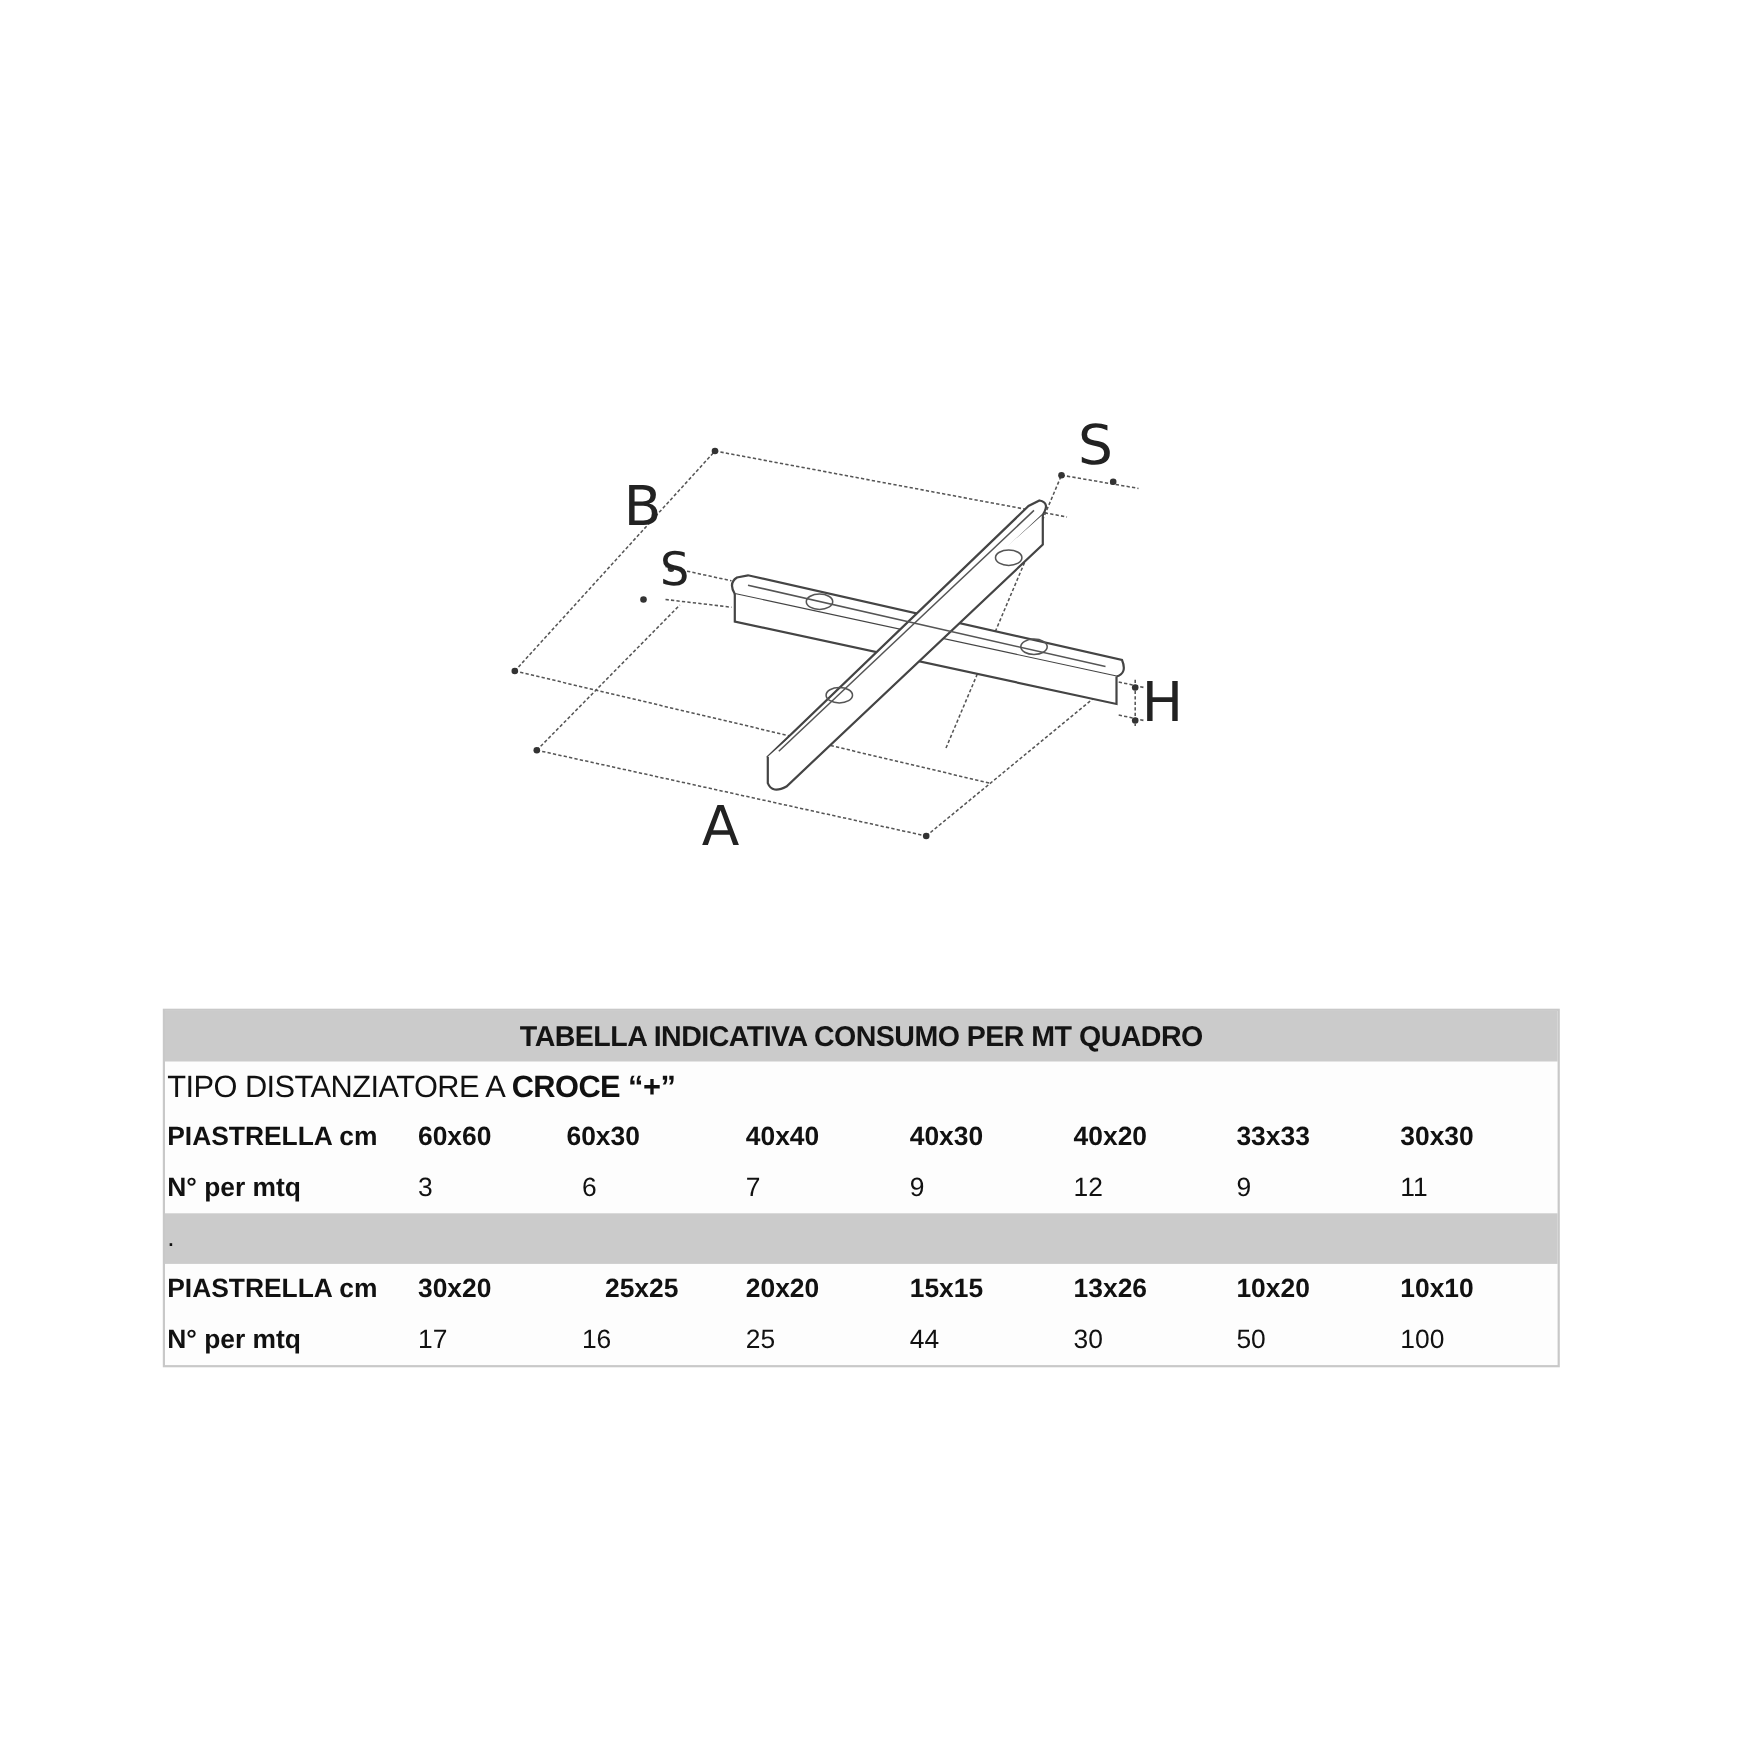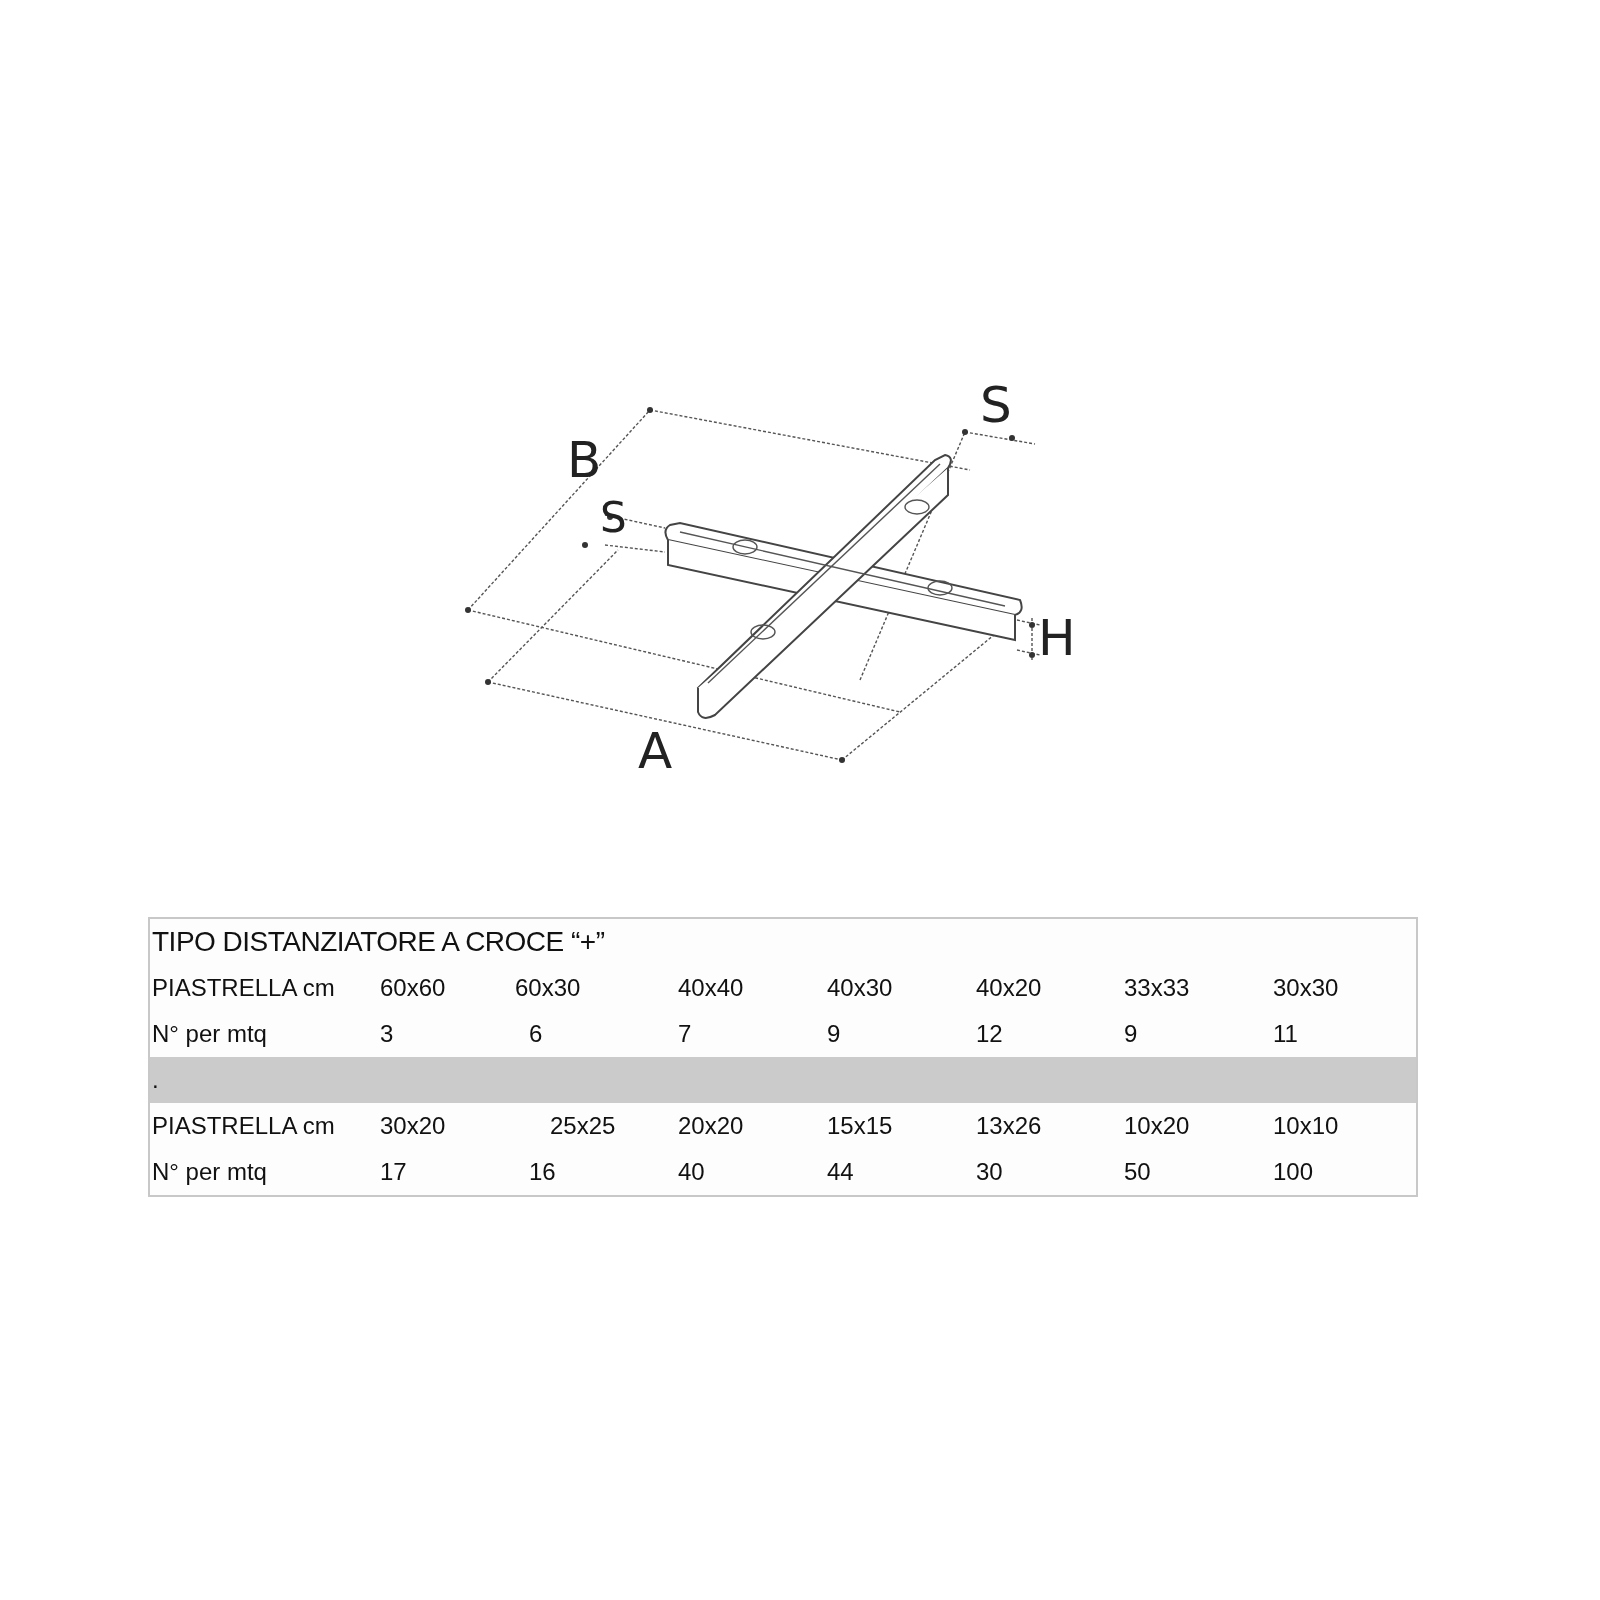--- a/index.html
+++ b/index.html
@@ -5,21 +5,21 @@
     html, body { margin:0; padding:0; background:#ffffff; }
     body { width:1600px; height:1600px; position:relative; overflow:hidden; font-family:"Liberation Sans", sans-serif; color:#111; }
     .diagram { position:absolute; left:440px; top:360px; width:680px; height:440px; }
     .diagram svg { width:100%; height:100%; display:block; }
     .dim-label { font-family:"DejaVu Sans", sans-serif; font-size:50px; fill:#222; }
     .table { position:absolute; left:148px; top:917px; width:1270px; border:2px solid #c8c8c8; box-sizing:border-box; background:#fdfdfd; }
     .band { background:#cbcbcb; height:46px; position:relative; }
     .title { text-align:center; font-weight:bold; font-size:26px; line-height:46px; letter-spacing:-0.5px; color:#141414; }
     .row { height:46px; position:relative; font-size:24px; line-height:46px; }
     .cell { position:absolute; top:0; white-space:nowrap; }
-    .bold { font-weight:normal; }
+    .bold { font-weight:bold; }
     .type-row { padding-left:2px; font-size:28px; line-height:46px; height:46px; letter-spacing:-0.5px; }
     .dot { position:absolute; left:2px; top:0; font-size:24px; line-height:46px; }
   </style>
 </head>
 <body>
 
 <div class="diagram">
   <svg viewBox="0 0 680 440" xmlns="http://www.w3.org/2000/svg">
     <g fill="none" stroke="#555" stroke-width="1.4" stroke-dasharray="3,2">
 
@@ -72,20 +72,23 @@
     </g>
     <text class="dim-label" x="127" y="117">B</text>
     <text class="dim-label" x="160" y="172" style="font-size:42px">S</text>
     <text class="dim-label" x="540" y="62">S</text>
     <text class="dim-label" x="598" y="295">H</text>
     <text class="dim-label" x="198" y="408">A</text>
   </svg>
 </div>
 
 <div class="table">
+  <div class="band">
+    <div class="title">TABELLA INDICATIVA CONSUMO PER MT QUADRO</div>
+  </div>
 
   <div class="type-row">
     <span>TIPO DISTANZIATORE A </span><span class="bold">CROCE “+”</span>
   </div>
 
   <div class="row bold">
     <span class="cell" style="left:2px">PIASTRELLA cm</span>
     <span class="cell" style="left:230px">60x60</span>
     <span class="cell" style="left:365px">60x30</span>
     <span class="cell" style="left:528px">40x40</span>
@@ -116,19 +119,19 @@
     <span class="cell" style="left:528px">20x20</span>
     <span class="cell" style="left:677px">15x15</span>
     <span class="cell" style="left:826px">13x26</span>
     <span class="cell" style="left:974px">10x20</span>
     <span class="cell" style="left:1123px">10x10</span>
   </div>
   <div class="row">
     <span class="cell bold" style="left:2px">N° per mtq</span>
     <span class="cell" style="left:230px">17</span>
     <span class="cell" style="left:379px">16</span>
-    <span class="cell" style="left:528px">40</span>
+    <span class="cell" style="left:528px">25</span>
     <span class="cell" style="left:677px">44</span>
     <span class="cell" style="left:826px">30</span>
     <span class="cell" style="left:974px">50</span>
     <span class="cell" style="left:1123px">100</span>
   </div>
 </div>
 
 </body></html>

